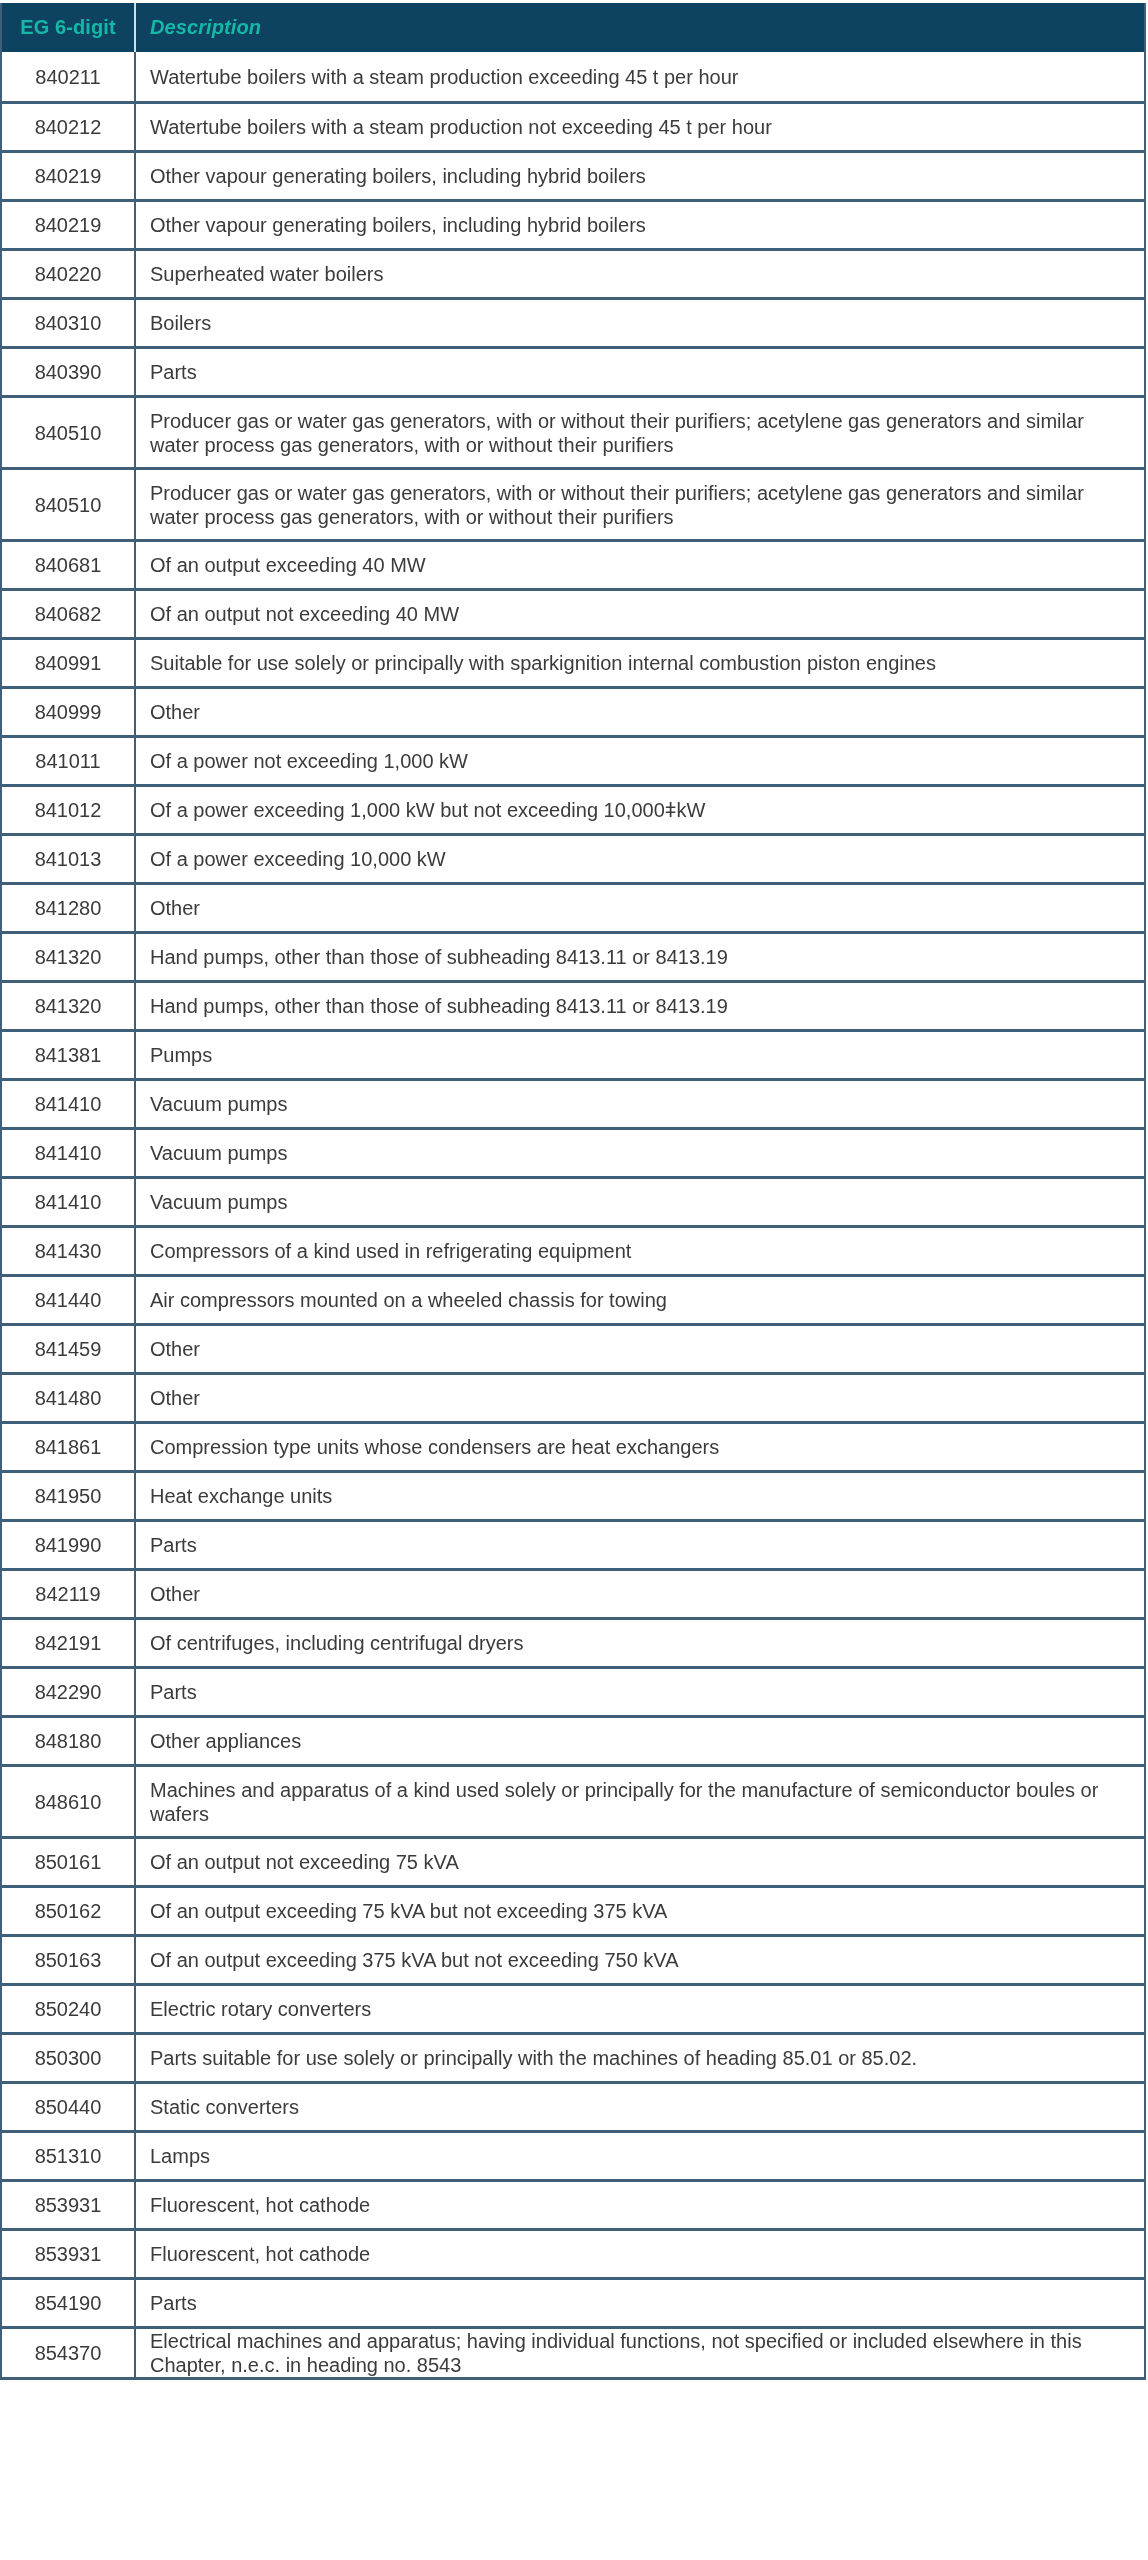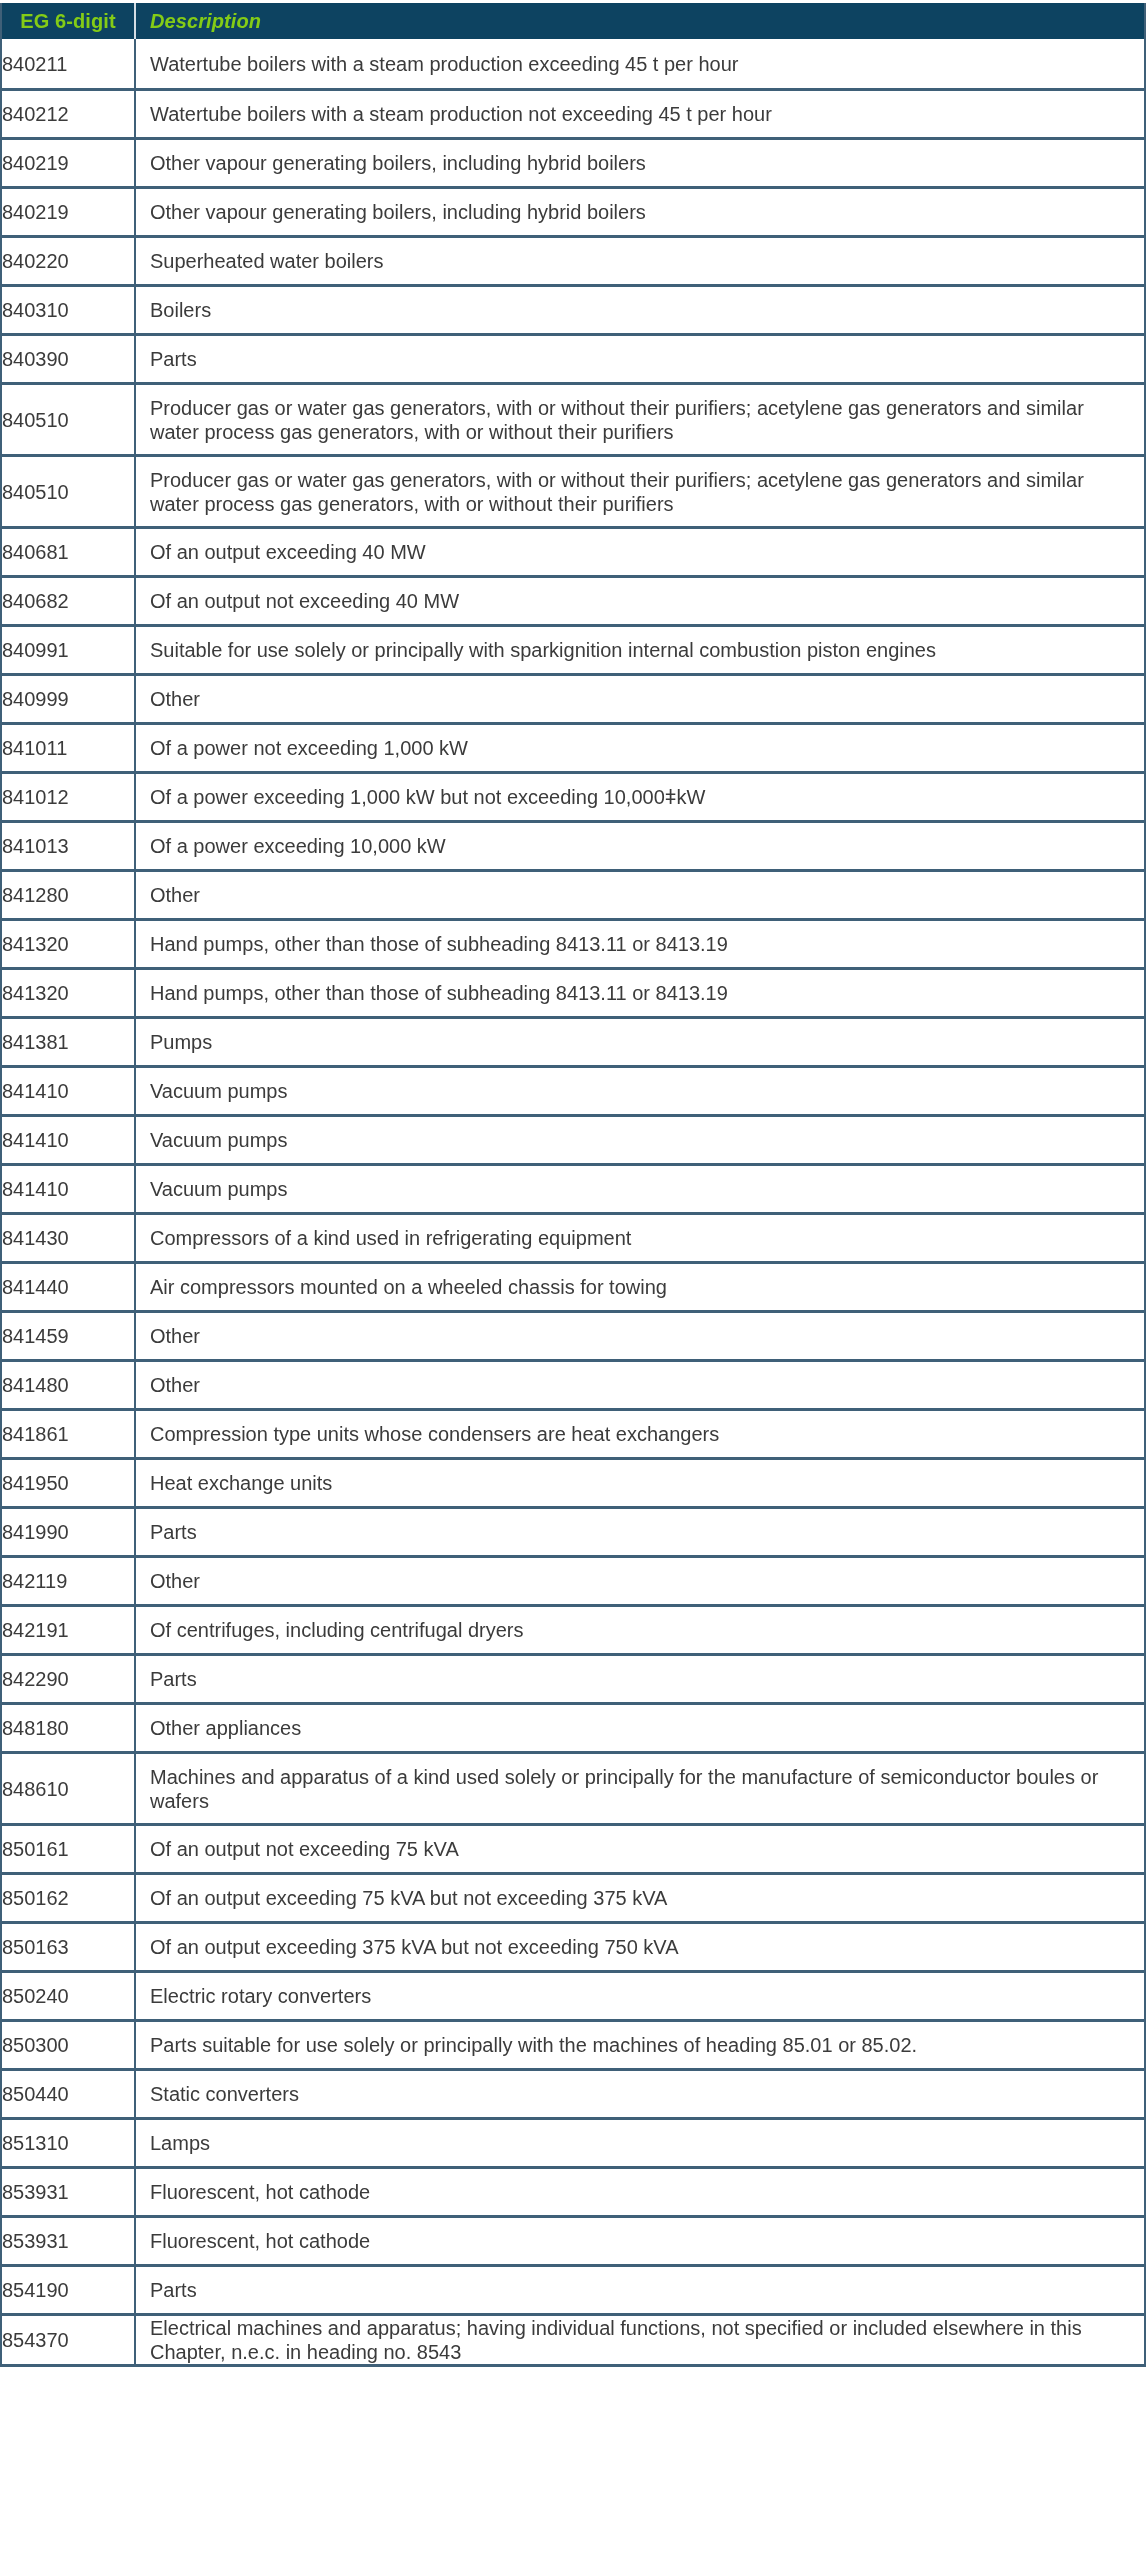--- a/index.html
+++ b/index.html
@@ -24,24 +24,24 @@
       border-collapse: collapse;
       table-layout: fixed;
       border-left: 2px solid #3f6078;
       border-right: 2px solid #3f6078;
       border-bottom: 3px solid #3f6078;
     }
     col.c-code { width: 134px; }
     col.c-desc { width: auto; }
     thead th {
       background: #0d4361;
-      color: #84cc16;
+      color: #14b8a6;
       font-weight: bold;
       font-size: 20px;
-      height: 36px;
+      height: 49px;
       padding: 0;
       text-align: left;
       letter-spacing: 0.1px;
     }
     thead th.th-code {
       text-align: center;
       border-right: 2px solid #d5dee5;
     }
     thead th.th-desc {
       padding-left: 14px;
@@ -57,20 +57,21 @@
       vertical-align: middle;
     }
     tbody tr:first-child td {
       border-top: none;
       height: 49px;
     }
     tbody tr.two-line td {
       height: 69px;
     }
     td.code {
+      text-align: center;
       border-right: 2px solid #3f6078;
       margin-left: 36px;
     }
     td.desc {
       padding-left: 14px;
       padding-right: 20px;
     }
   </style>
 </head>
 <body>

